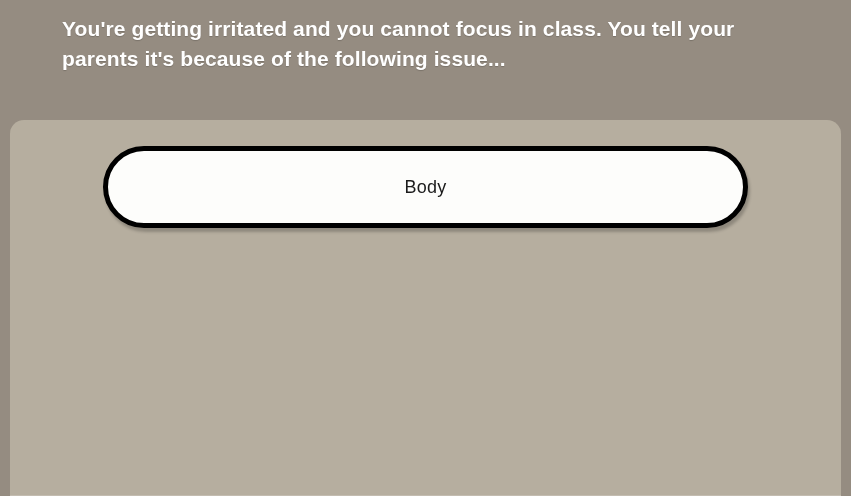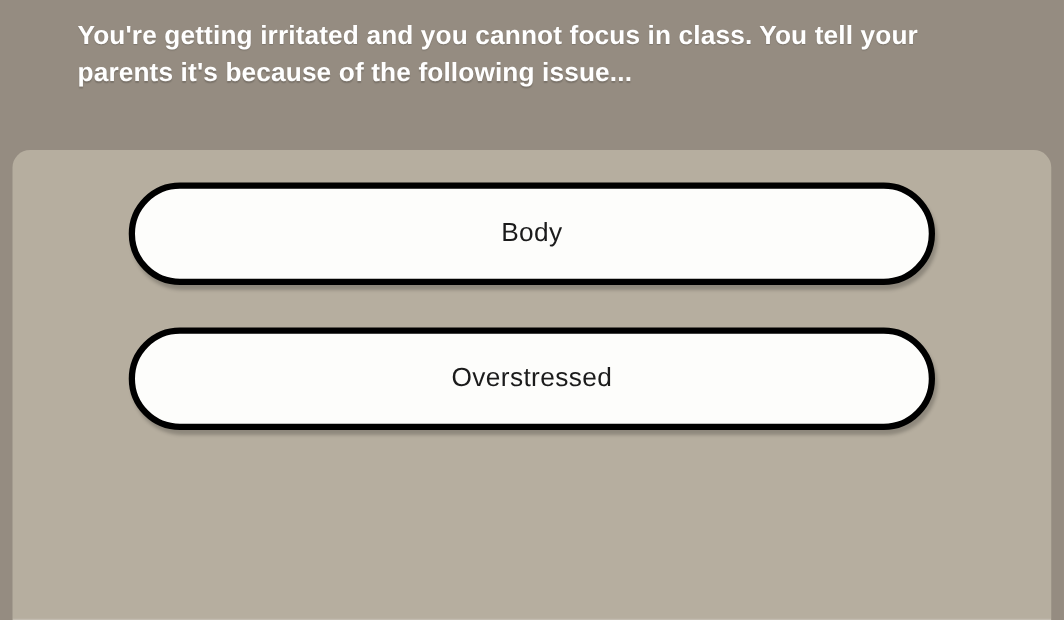--- a/index.html
+++ b/index.html
@@ -69,40 +69,37 @@
   }
   .answer-label {
     position: absolute;
     left: 0;
     top: 0;
     width: 100%;
     height: 100%;
     display: flex;
     align-items: center;
     justify-content: center;
-    font-size: 21px;
+    font-size: 18px;
     color: #1b1b1b;
     letter-spacing: 0.3px;
   }
 </style>
 </head>
 <body>
 
 <div class="screen">
 
   <div class="prompt">You're getting irritated and you cannot focus in class. You tell your parents it's because of the following issue...</div>
 
   <div class="answer-panel">
     <div class="answer-list">
 
       <div class="answer-btn">
         <span class="answer-label">Body</span>
       </div>
 
 
-      <div class="answer-btn">
-        <span class="answer-label">Overstressed</span>
-      </div>
 
     </div>
   </div>
 
 </div>
 
 </body></html>

